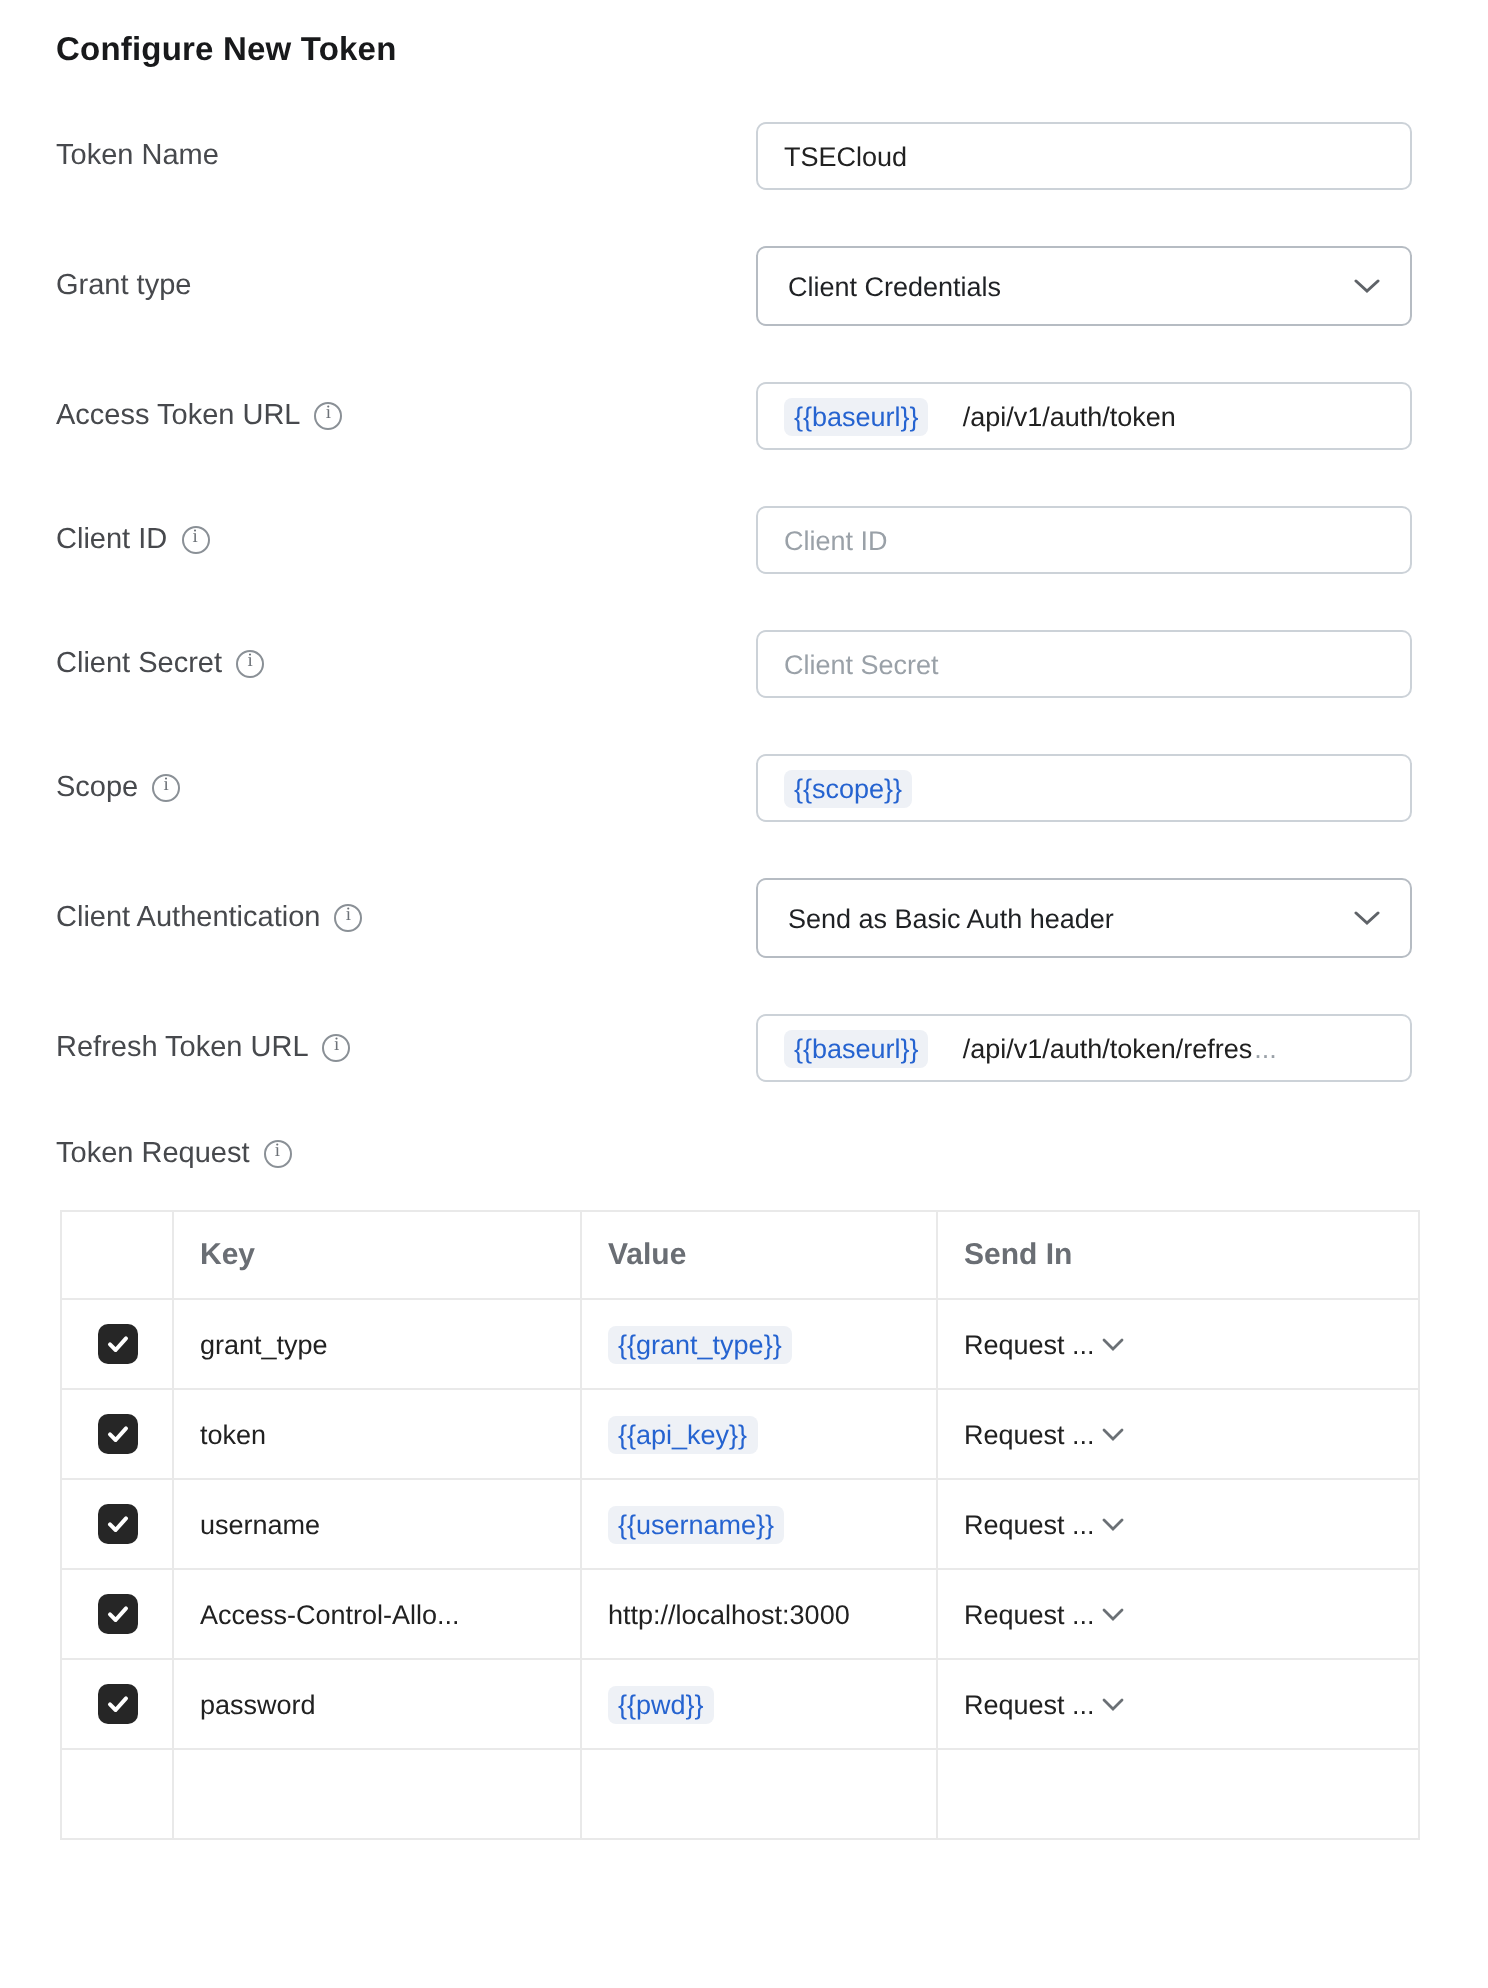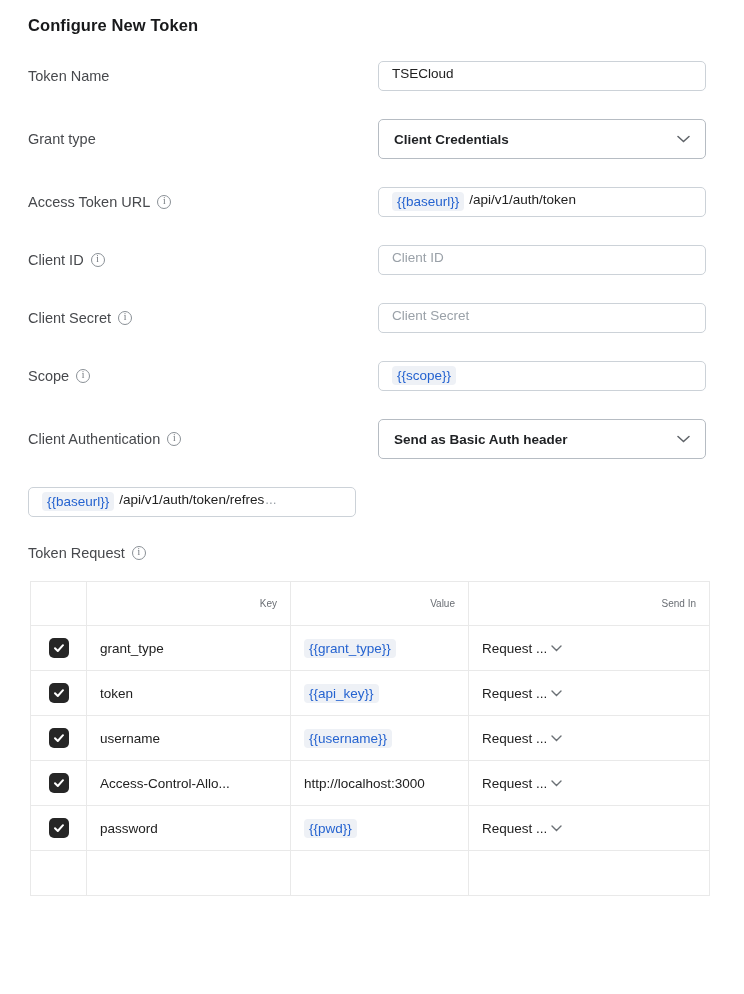--- a/index.html
+++ b/index.html
@@ -27,43 +27,43 @@
   .form-label{width:350px;flex:0 0 350px;font-size:14.5px;color:var(--label);display:flex;align-items:center;}
   .info-icon{
     width:14px;height:14px;border:1px solid #8a9096;border-radius:50%;
     display:inline-flex;align-items:center;justify-content:center;
     color:#6d7278;font-size:9.5px;margin-left:7px;flex:0 0 auto;font-family:"Liberation Serif",serif;
   }
   .info-icon::before{content:"i";line-height:1;}
   .control{width:328px;flex:0 0 328px;}
   .text-input{
     height:30px;border:1px solid var(--input-border);border-radius:5px;background:#fff;
-    display:flex;align-items:flex-start;padding:4px 13px;font-size:13.5px;color:var(--text);
+    display:flex;align-items:center;padding:16px 13px;font-size:13.5px;color:var(--text);
     overflow:hidden;white-space:nowrap;
   }
   .text-input .placeholder{color:var(--muted);}
   .select-box{
     height:40px;border:1px solid var(--select-border);border-radius:5px;background:#fff;
     display:flex;align-items:center;justify-content:space-between;padding:0 15px;
-    font-size:13.5px;font-weight:700;color:#1f2124;cursor:pointer;
+    font-size:13.5px;font-weight:400;color:#1f2124;cursor:pointer;
   }
   .var-pill{
     background:var(--pill-bg);color:var(--accent);border-radius:4px;
     padding:2px 5px;font-size:13.5px;white-space:nowrap;
   }
-  .path-text{margin-left:5px;white-space:nowrap;}
+  .path-text{margin-left:17px;white-space:nowrap;}
   .ellipsis-text{color:#9aa1a8;margin-left:1px;}
   .advanced-header{
     display:flex;align-items:center;gap:9px;margin:14px 0 33px 0;
     font-size:14.5px;font-weight:700;color:#3a3d41;cursor:pointer;
   }
   .section-label-row{display:flex;align-items:center;margin:2px 0 20px 0;font-size:14.5px;color:var(--label);}
   table.kv-table{border-collapse:collapse;margin-left:2px;width:680px;table-layout:fixed;font-size:13.5px;}
   .kv-table th,.kv-table td{border:1px solid var(--table-border);padding:0 13px;}
-  .kv-table th{height:44px;text-align:right;font-weight:400;color:var(--header-text);font-size:10px;}
+  .kv-table th{height:44px;text-align:left;font-weight:700;color:var(--header-text);font-size:15px;}
   .kv-table td{height:45px;color:var(--text);}
   .col-check{width:56px;}
   .col-key{width:204px;}
   .col-value{width:178px;}
   .cell-check{text-align:center;}
   .checkbox{
     width:20px;height:20px;background:var(--checkbox);border-radius:5px;
     display:inline-flex;align-items:center;justify-content:center;vertical-align:middle;cursor:pointer;
   }
   .send-in{display:flex;align-items:center;gap:4px;cursor:pointer;}
@@ -151,20 +151,24 @@
       <span class="chev">
         <svg width="13" height="8" viewBox="0 0 13 8">
             <path d="M1 1.5 L6.5 6.5 L12 1.5" fill="none" stroke="#5f6368" stroke-width="1.5" stroke-linecap="round"></path>
           </svg>
       </span>
     </div>
   </div>
 
 
   <div class="form-row">
+    <div class="form-label">
+      <span>Refresh Token URL</span>
+      <span class="info-icon"></span>
+    </div>
     <div class="control text-input">
       <span class="var-pill">{{baseurl}}</span>
       <span class="path-text">/api/v1/auth/token/refres</span>
       <span class="ellipsis-text">...</span>
     </div>
   </div>
 
   <div class="section-label-row">
     <span>Token Request</span>
     <span class="info-icon"></span>

